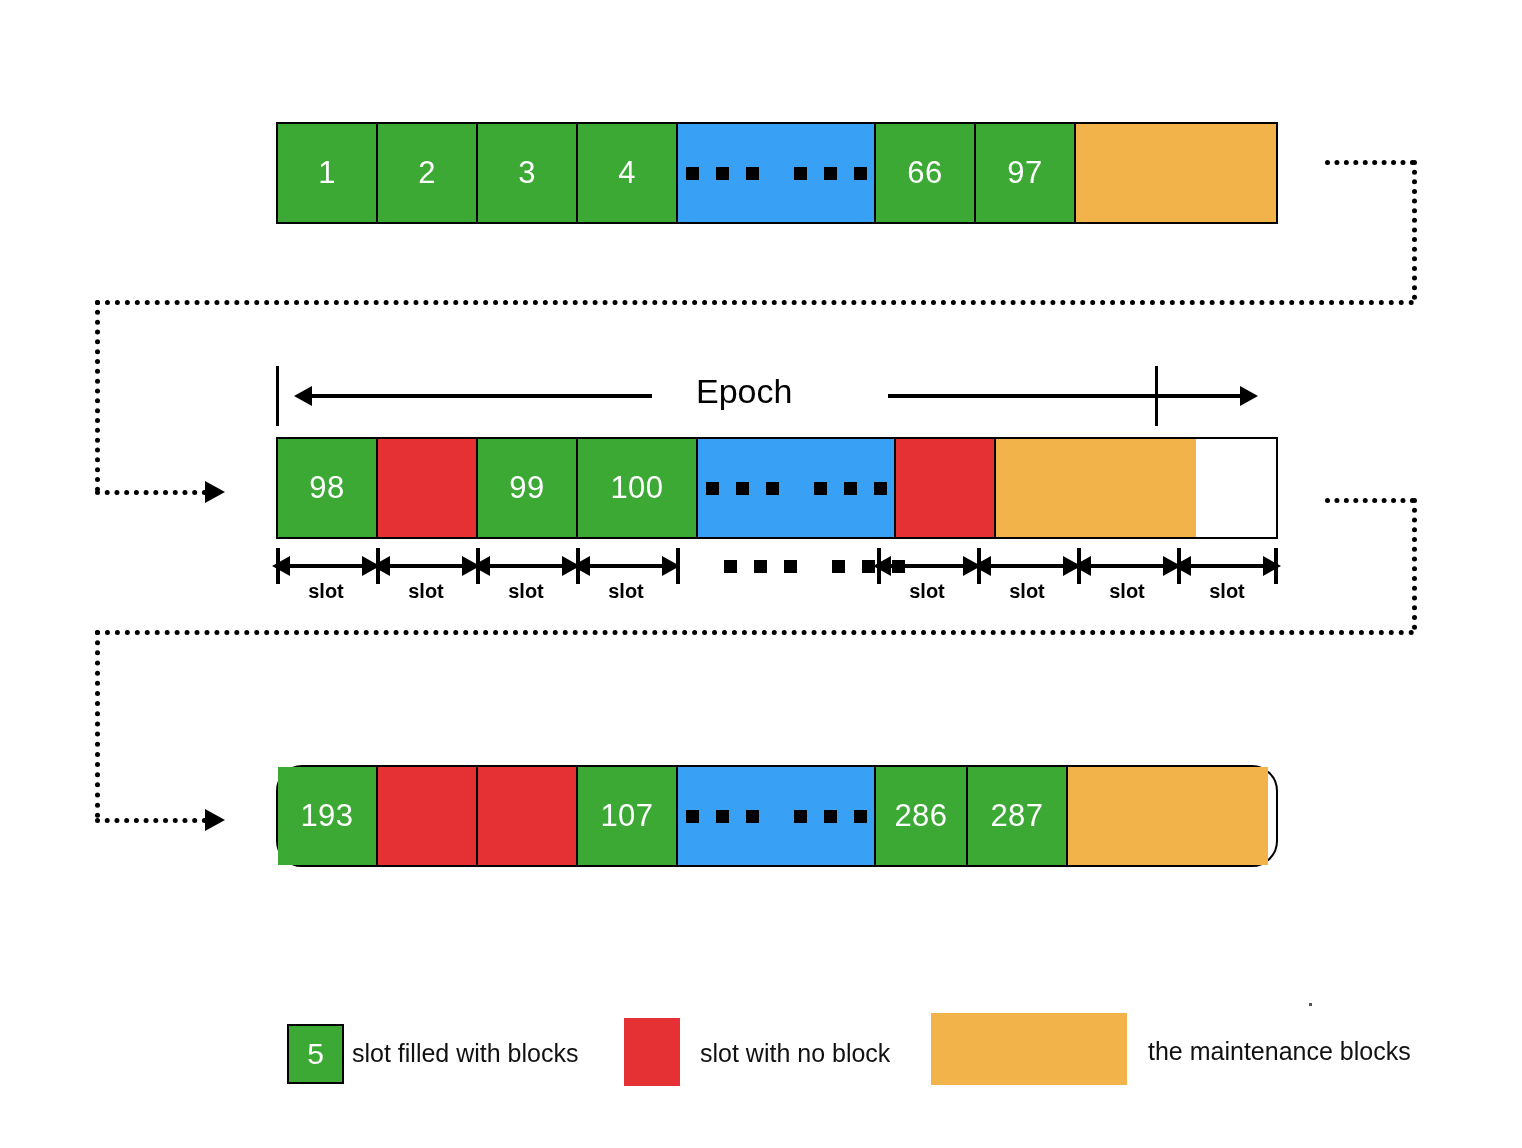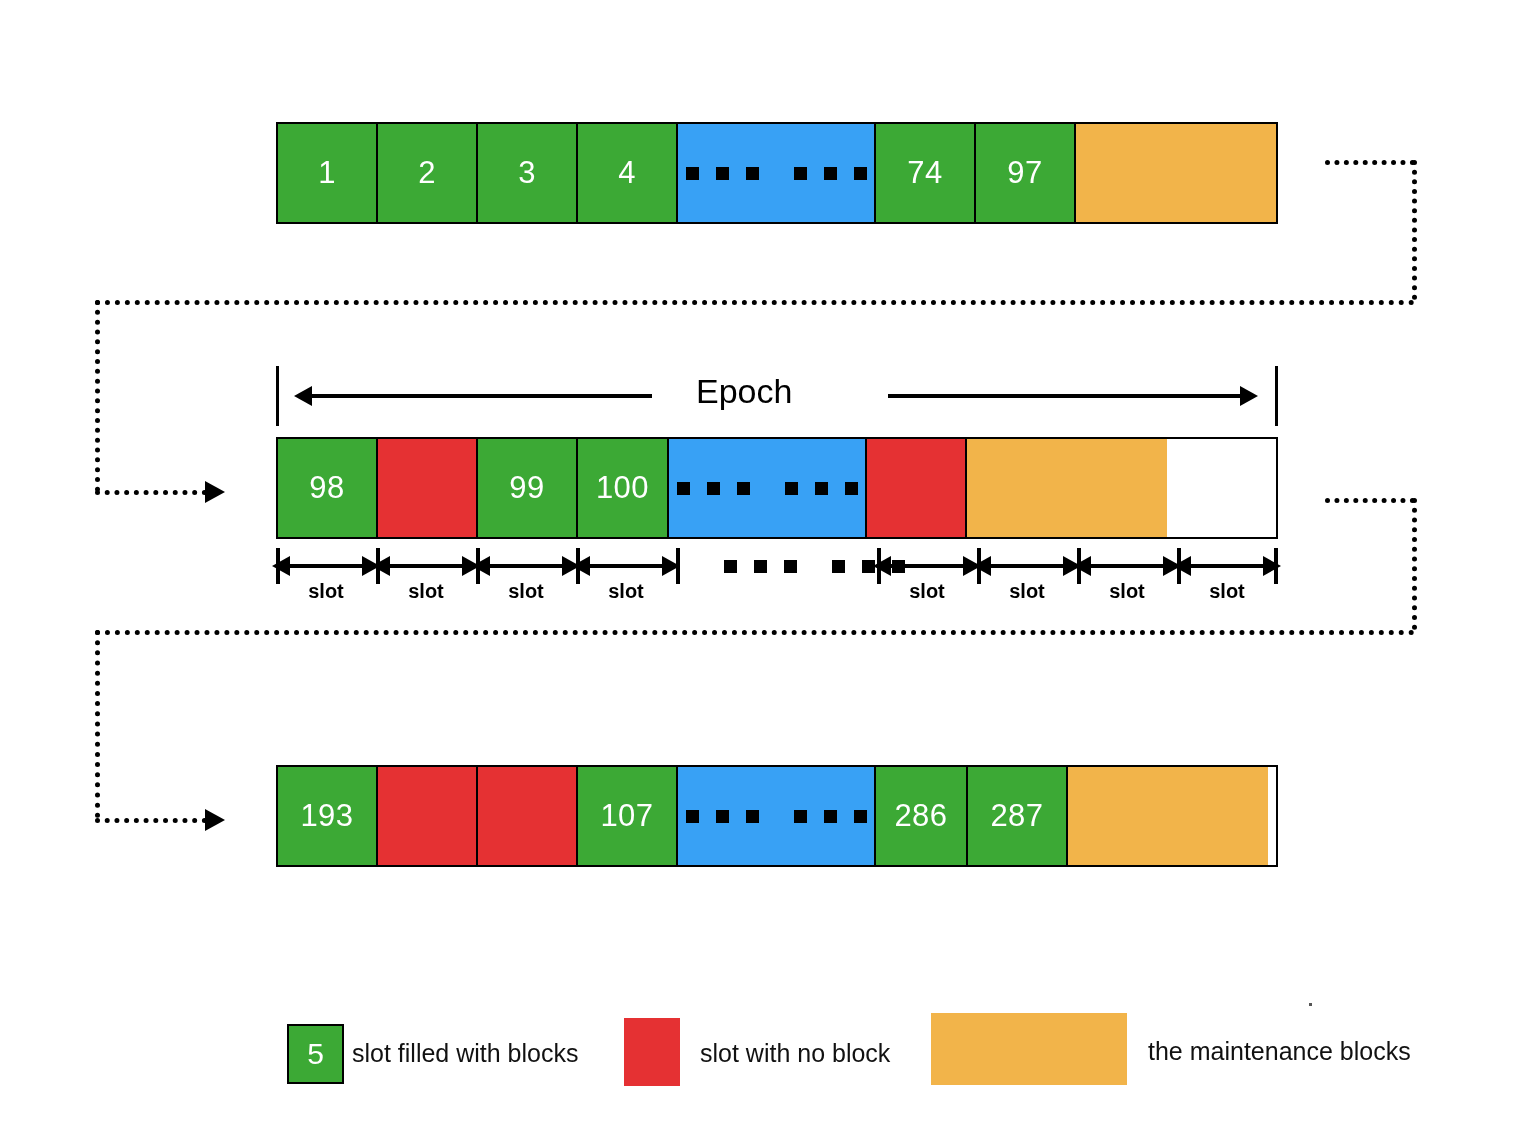--- a/index.html
+++ b/index.html
@@ -197,38 +197,38 @@
             <i class="sq"></i>
           </span>
         <span class="grp">
             <i class="sq"></i>
             <i class="sq"></i>
             <i class="sq"></i>
           </span>
       </span>
     </div>
     <div class="cell green" style="width:100px;">
-        <span>74</span>
+        <span>66</span>
       </div>
     <div class="cell green" style="width:100px;">
         <span>97</span>
       </div>
     <div class="cell orange" style="width:200px;">
         <span></span>
       </div>
   </div>
 
   <div class="dot-h" style="left:1325px; top:160px; width:90px;"></div>
   <div class="dot-v" style="left:1412px; top:160px; height:140px;"></div>
   <div class="dot-h" style="left:95px; top:300px; width:1320px;"></div>
   <div class="dot-v" style="left:95px; top:300px; height:192px;"></div>
   <div class="dot-h" style="left:95px; top:490px; width:112px;"></div>
   <div class="conn-arrow" style="left:205px; top:481px;"></div>
 
-  <div class="epoch-band" style="left:276px; top:366px; width:1002px;">
+  <div class="epoch-band" style="left:276px; top:366px; width:882px;">
     <div class="epoch-tick" style="left:0;"></div>
     <div class="epoch-tick" style="right:0;"></div>
 
     <div class="epoch-arrow-l" style="left:36px; width:340px;">
       <span class="arrowhead ah-left"></span>
     </div>
     <div class="epoch-label" style="left:420px;">Epoch</div>
     <div class="epoch-arrow-r" style="left:612px; width:352px;">
       <span class="arrowhead ah-right"></span>
     </div>
@@ -237,21 +237,21 @@
   <div class="row" id="row-middle" style="left:276px; top:437px; width:1002px;">
     <div class="cell green" style="width:100px;">
         <span>98</span>
       </div>
     <div class="cell red" style="width:100px;">
         <span></span>
       </div>
     <div class="cell green" style="width:100px;">
         <span>99</span>
       </div>
-    <div class="cell green" style="width:91px;">
+    <div class="cell green" style="width:120px;">
         <span>100</span>
       </div>
     <div class="cell blue" style="width:198px;">
       <span class="dots">
         <span class="grp">
             <i class="sq"></i>
             <i class="sq"></i>
             <i class="sq"></i>
           </span>
         <span class="grp">
@@ -345,21 +345,21 @@
     <div class="slot-tick" style="left:998px;"></div>
   </div>
 
   <div class="dot-h" style="left:1325px; top:498px; width:90px;"></div>
   <div class="dot-v" style="left:1412px; top:498px; height:132px;"></div>
   <div class="dot-h" style="left:95px; top:630px; width:1320px;"></div>
   <div class="dot-v" style="left:95px; top:630px; height:188px;"></div>
   <div class="dot-h" style="left:95px; top:818px; width:112px;"></div>
   <div class="conn-arrow" style="left:205px; top:809px;"></div>
 
-  <div class="row" id="row-bottom" style="left:276px; top:765px; width:1002px;">
+  <div class="row" id="row-bottom" style="left:276px; top:765px; width:1002px;border-radius:26px;">
     <div class="cell green" style="width:100px;">
         <span>193</span>
       </div>
     <div class="cell red" style="width:100px;">
         <span></span>
       </div>
     <div class="cell red" style="width:100px;">
         <span></span>
       </div>
     <div class="cell green" style="width:100px;">

